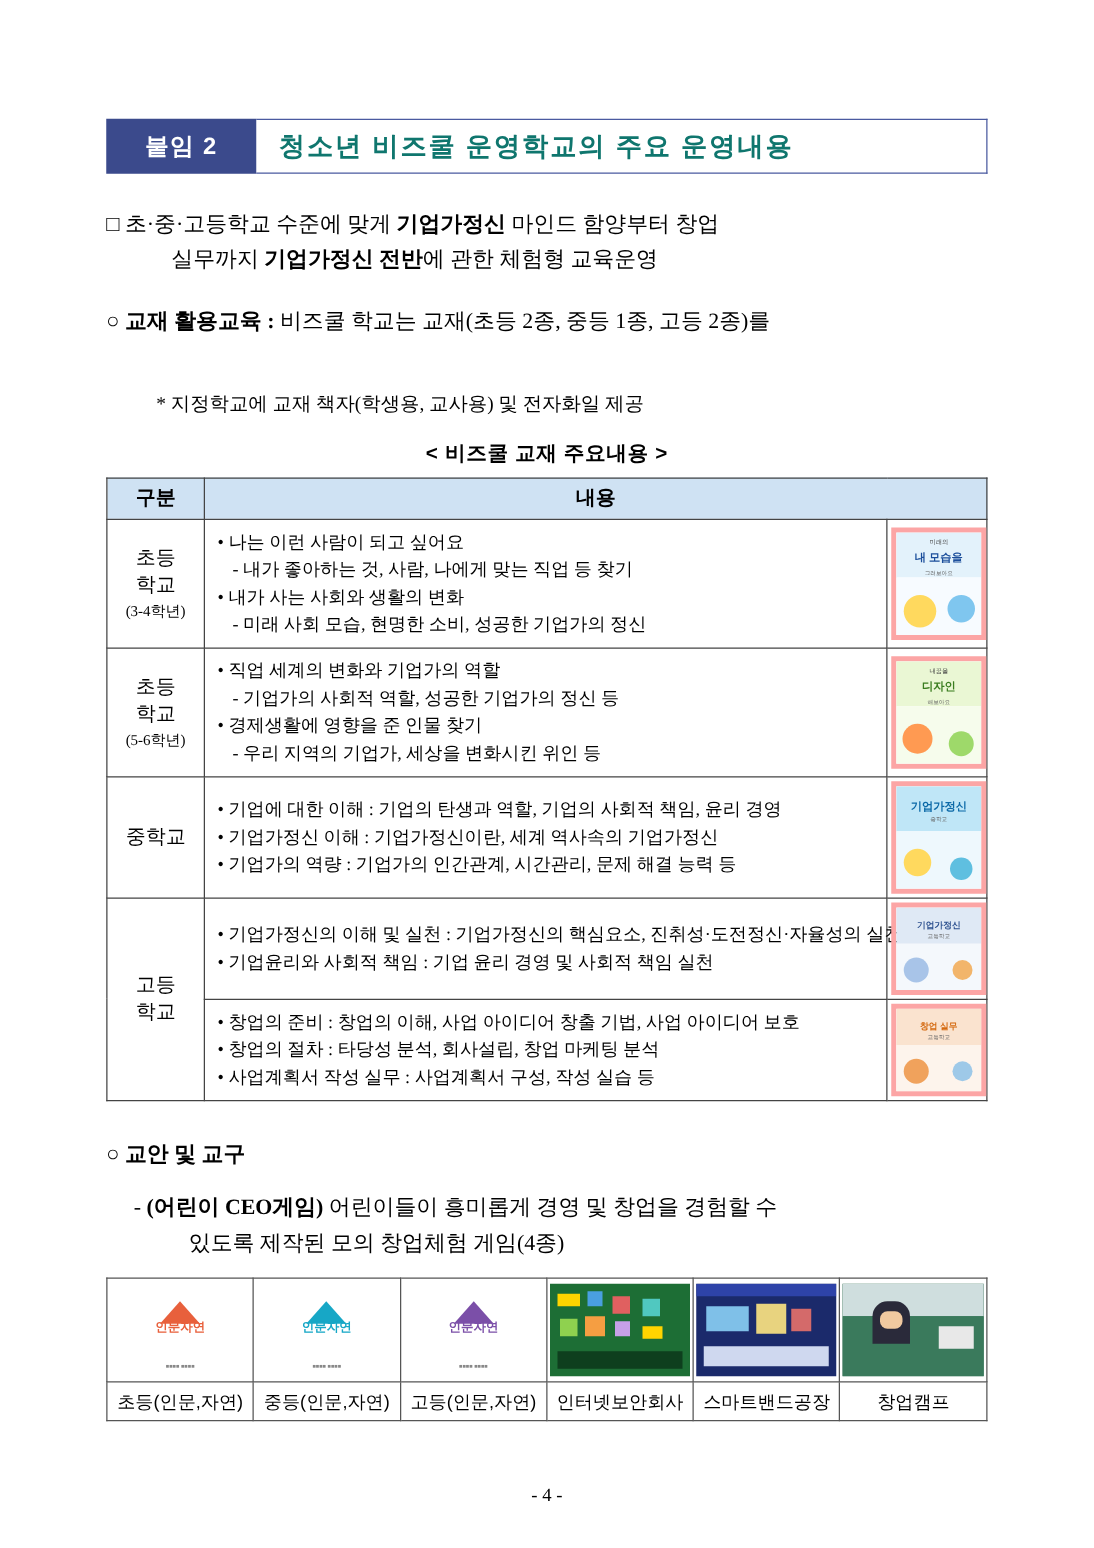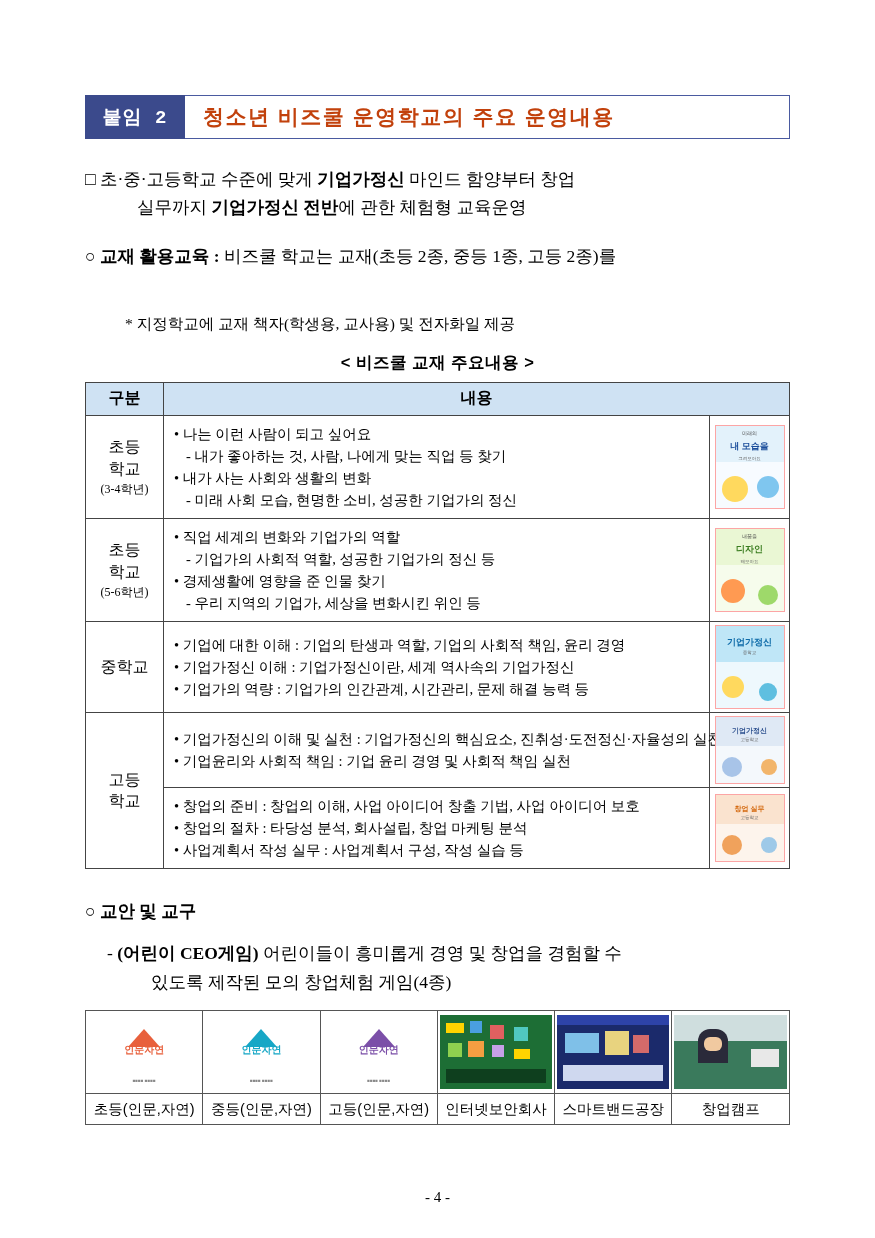--- a/index.html
+++ b/index.html
@@ -24,43 +24,43 @@
   }
 
   
   .header-row {
     display: flex;
     align-items: stretch;
     height: 44px;
     margin-bottom: 26px;
   }
   .attach-tag {
-    width: 100px;
+    width: 120px;
     background: #3b4a8c;
     color: #fff;
-    font-family: Liberation Mono, monospace;
+    font-family: Liberation Sans, sans-serif;
     font-weight: bold;
     font-size: 19px;
     letter-spacing: 1px;
     display: flex;
     align-items: center;
     justify-content: center;
   }
   .header-title {
     flex: 1;
     border: 1.5px solid #4a5aa0;
     border-left: none;
     display: flex;
     align-items: center;
     padding-left: 18px;
     font-family: "Liberation Sans", sans-serif;
     font-weight: bold;
     font-size: 21px;
     letter-spacing: 1.5px;
-    color: #c2410c;
+    color: #0f766e;
   }
 
   
   .para {
     font-size: 17.5px;
     line-height: 1.62;
     margin: 0 0 14px 0;
     text-align: justify;
   }
   .para.square { padding-left: 26px; text-indent: -26px; }
@@ -122,21 +122,21 @@
   td.thumb {
     padding: 3px;
     text-align: center;
   }
 
   
   .cover {
     width: 68px;
     height: 82px;
     margin: 0 auto;
-    border: 1px solid #fca5a5;
+    border: 4px solid #fca5a5;
     position: relative;
     overflow: hidden;
     font-family: "Liberation Sans", sans-serif;
   }
   .cover .cv-top {
     position: absolute; left: 0; right: 0; top: 0;
     height: 44%;
   }
   .cover .cv-bot {
     position: absolute; left: 0; right: 0; bottom: 0;

